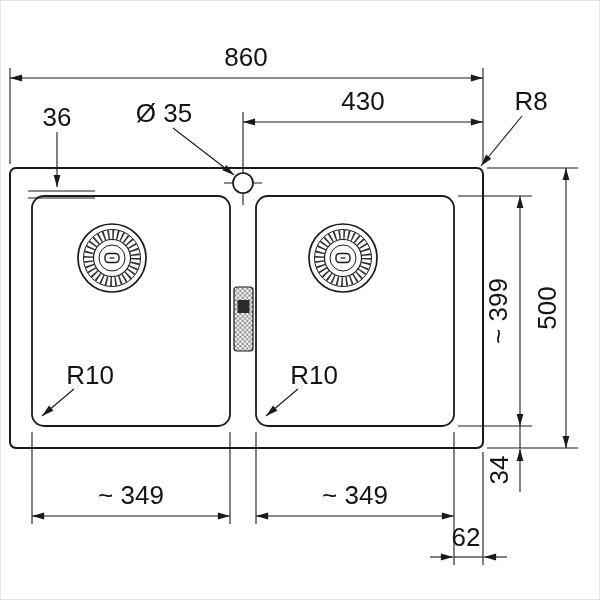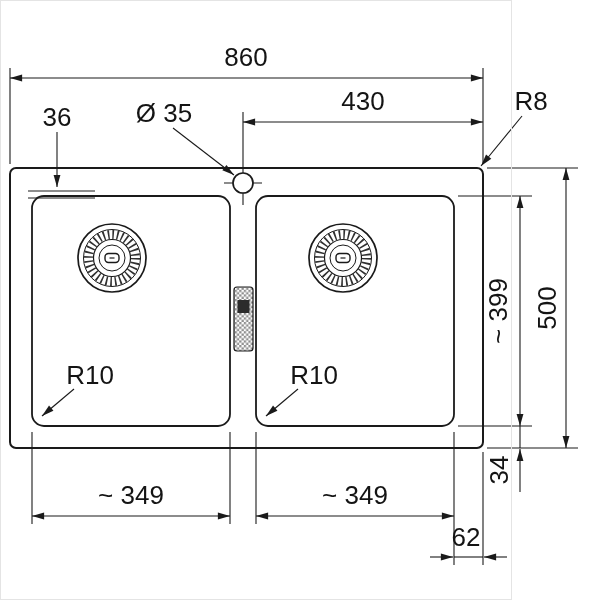--- a/index.html
+++ b/index.html
@@ -1,18 +1,18 @@
 <!DOCTYPE html>
 <html><head>
 <meta charset="utf-8">
 <style>
   html, body { margin: 0; padding: 0; background: #ffffff; }
   .canvas {
     position: relative;
-    width: 512px;
+    width: 600px;
     height: 600px;
     background: #ffffff;
     outline: 1px solid #e4e4e4;
     outline-offset: -1px;
     font-family: "Liberation Sans", sans-serif;
   }
   svg { display: block; }
   .obj   { stroke: #1a1a1a; stroke-width: 2;   fill: none; }
   .obj2  { stroke: #1a1a1a; stroke-width: 1.8; fill: none; }
   .thin  { stroke: #1a1a1a; stroke-width: 1.1; fill: none; }

